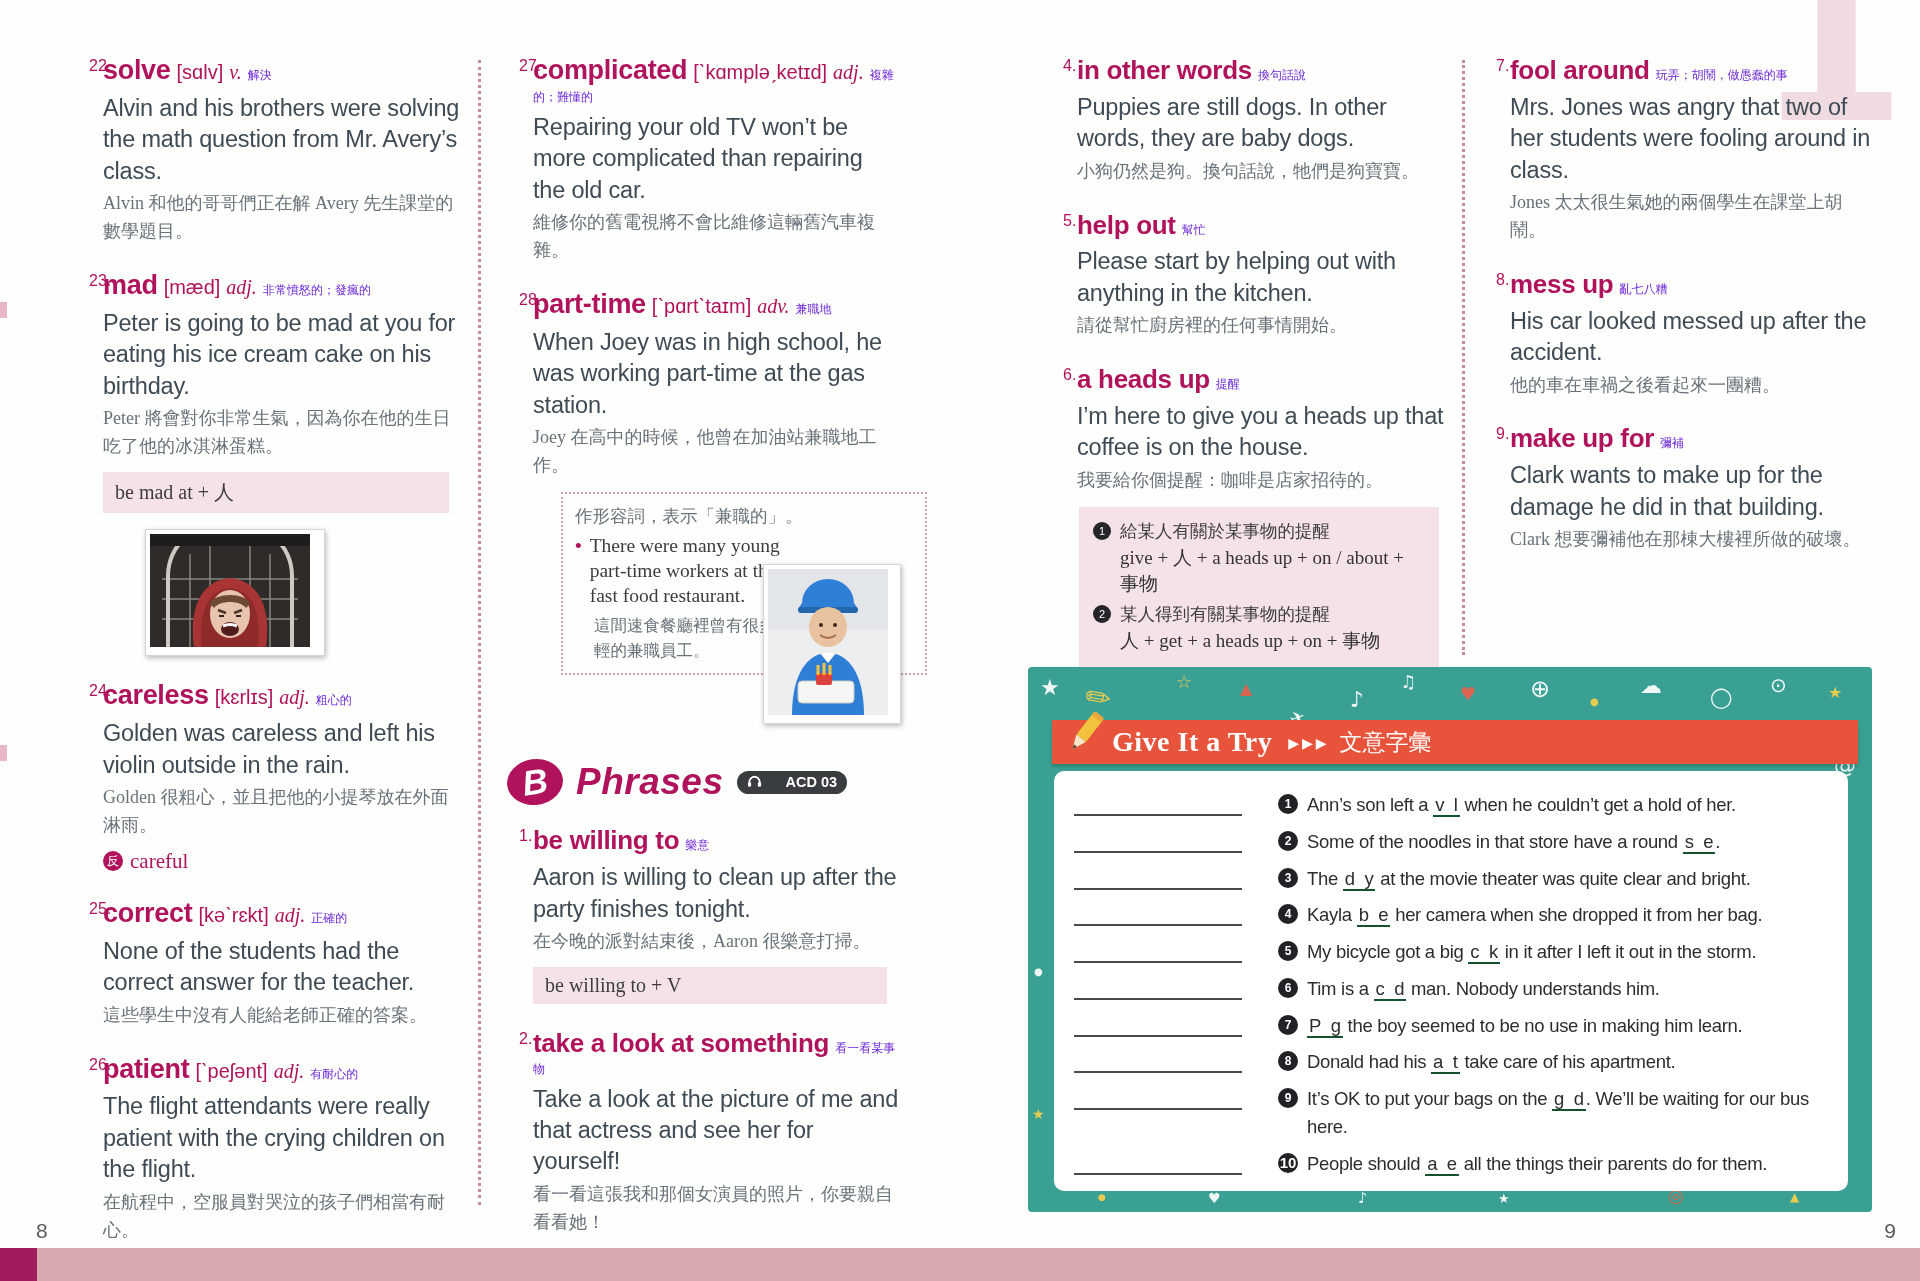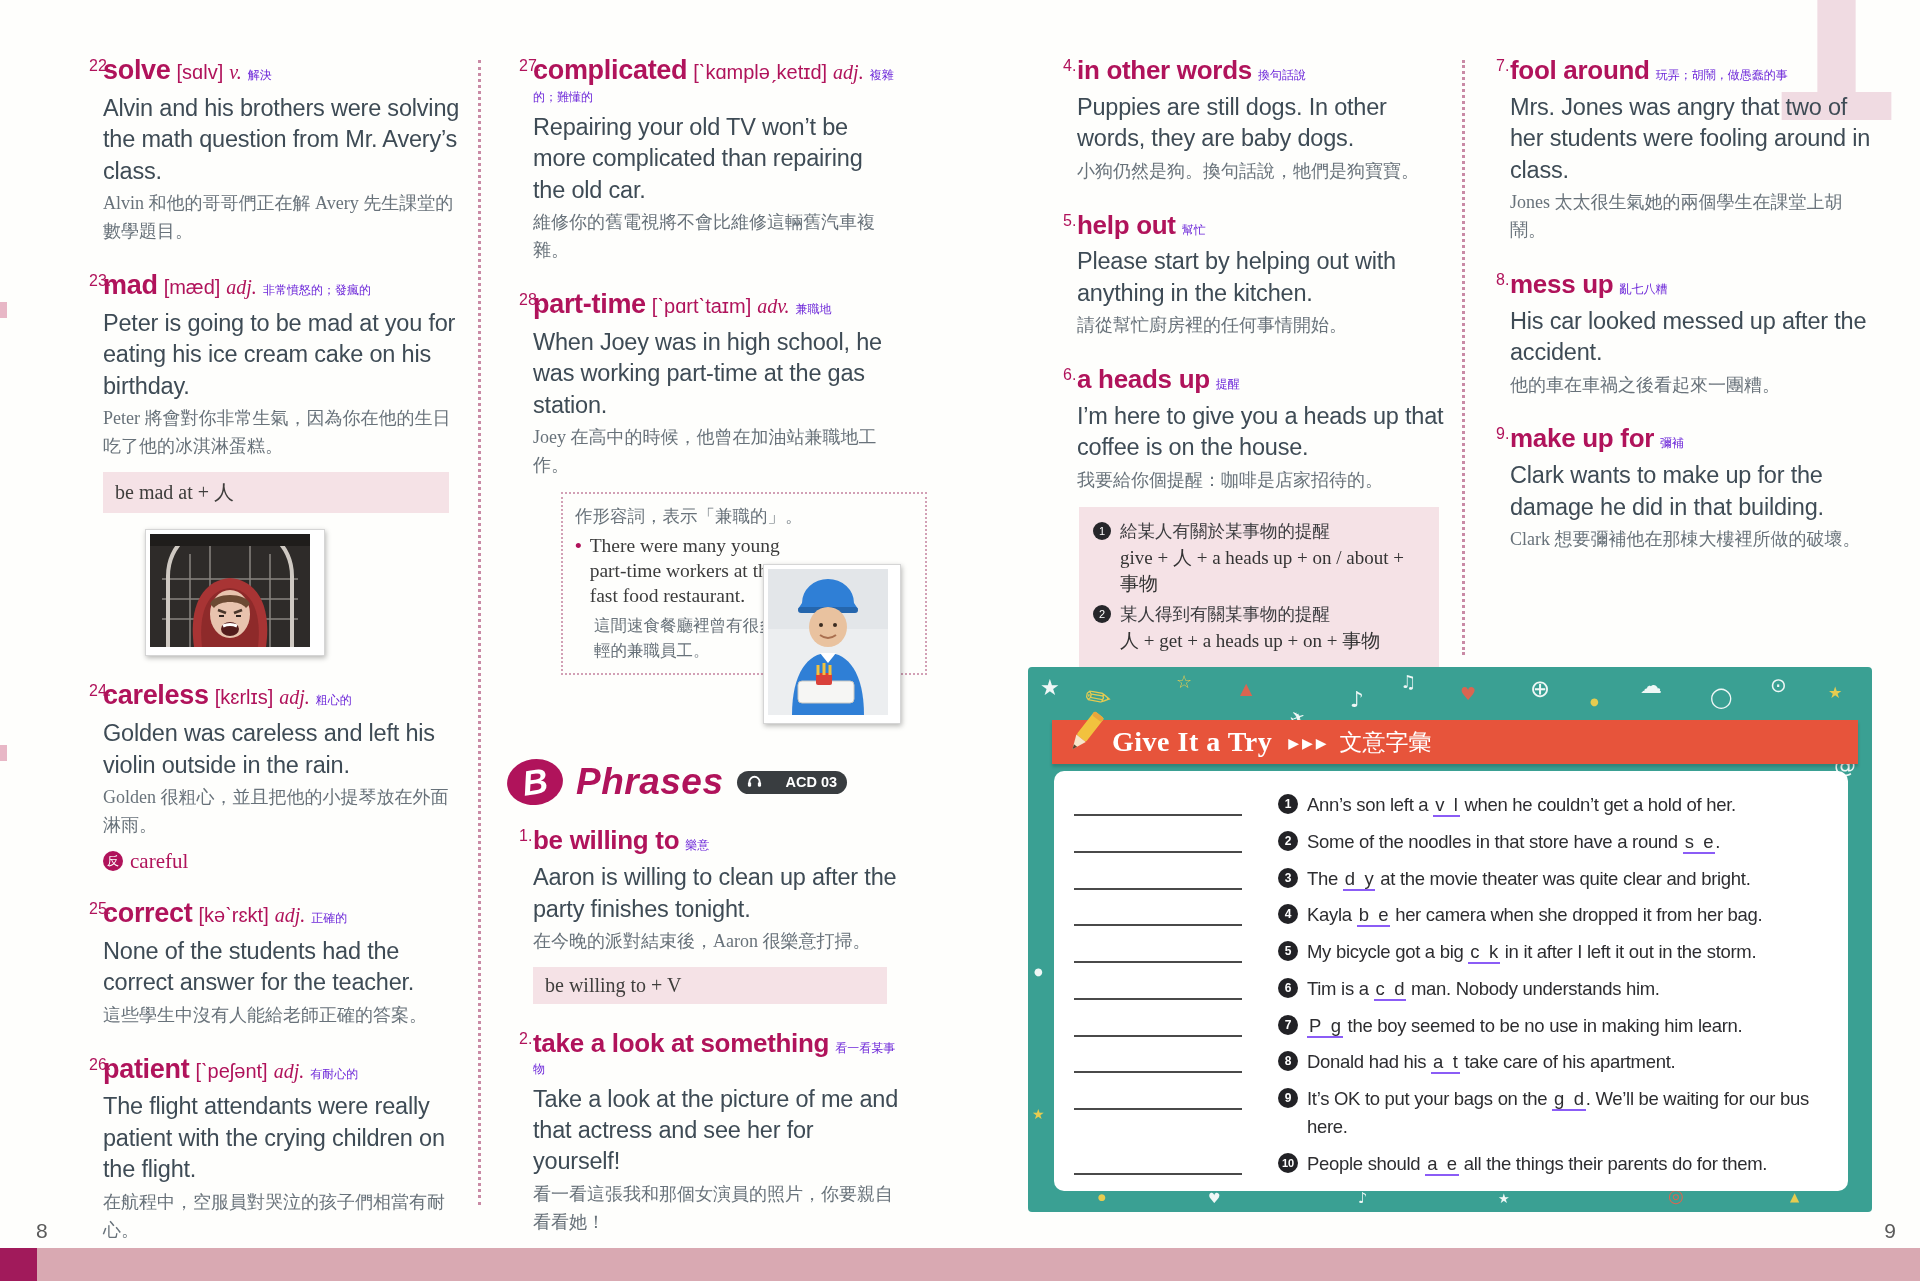--- a/index.html
+++ b/index.html
@@ -70,21 +70,21 @@
   .try-title{color:#fff;font-family:"Liberation Serif",serif;font-weight:bold;font-size:28px;letter-spacing:.5px;}
   .try-arrows{color:#fff;font-size:14px;margin:2px 10px 0 16px;letter-spacing:3px;}
   .try-subtitle{color:#fff;font-size:23px;}
   .try-card{position:absolute;left:26px;top:104px;width:794px;height:420px;background:#fff;
       border-radius:10px;padding:20px 16px 12px 20px;box-sizing:border-box;}
   .ex-row{display:flex;align-items:flex-start;margin-bottom:9px;}
   .ex-blank{width:168px;border-bottom:2px solid #4a4a4a;height:23px;flex:none;margin-right:36px;}
   .ex-num{width:20px;height:20px;border-radius:50%;background:#222226;color:#fff;font-size:12px;
       font-weight:bold;display:flex;align-items:center;justify-content:center;flex:none;margin:3px 9px 0 0;}
   .ex-text{color:#2d2d30;font-size:18.5px;letter-spacing:-0.3px;line-height:1.5;}
-  .gap{border-bottom:2px solid #8b5cf6;padding:0 2px;white-space:pre;}
+  .gap{border-bottom:2px solid #14532d;padding:0 2px;white-space:pre;}
   .doodle{position:absolute;line-height:1;font-family:"DejaVu Sans",sans-serif;opacity:.92;}
 
   .page-num{position:absolute;bottom:38px;color:#5a5a5a;font-size:21px;}
   .page-num.left{left:36px;} .page-num.right{right:24px;}
   .bottom-bar{position:absolute;left:0;right:0;bottom:0;height:33px;background:#d9a9b2;}
   .bottom-accent{position:absolute;left:0;bottom:0;width:37px;height:33px;background:#a11a5b;}
   .crop-mark{position:absolute;left:0;width:7px;height:16px;background:#e8b7c6;}
 </style>
 </head>
 <body>
@@ -356,21 +356,21 @@
             <span class="ex-num">8</span>
             <span class="ex-text"><span>Donald had his </span><span class="gap">a&nbsp;&nbsp;t</span><span> take care of his apartment.</span></span>
           </div>
           <div class="ex-row">
             <div class="ex-blank"></div>
             <span class="ex-num">9</span>
             <span class="ex-text"><span>It’s OK to put your bags on the </span><span class="gap">g&nbsp;&nbsp;d</span><span>. We’ll be waiting for our bus here.</span></span>
           </div>
           <div class="ex-row">
             <div class="ex-blank"></div>
-            <span class="ex-num" style="font-size: 11px;">10</span>
+            <span class="ex-num" style="font-size: 15px;">10</span>
             <span class="ex-text"><span>People should </span><span class="gap">a&nbsp;&nbsp;e</span><span> all the things their parents do for them.</span></span>
           </div>
         </div>
     </div>
   </div>
 
   <div class="page-num left">8</div>
   <div class="page-num right">9</div>
   <div class="bottom-bar"></div>
   <div class="bottom-accent"></div>

